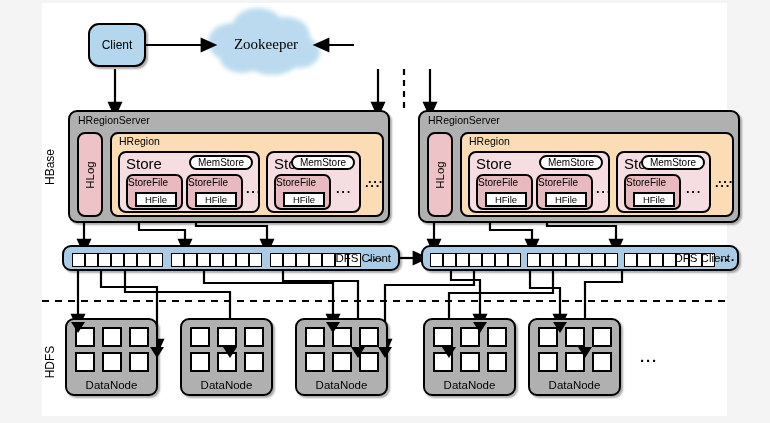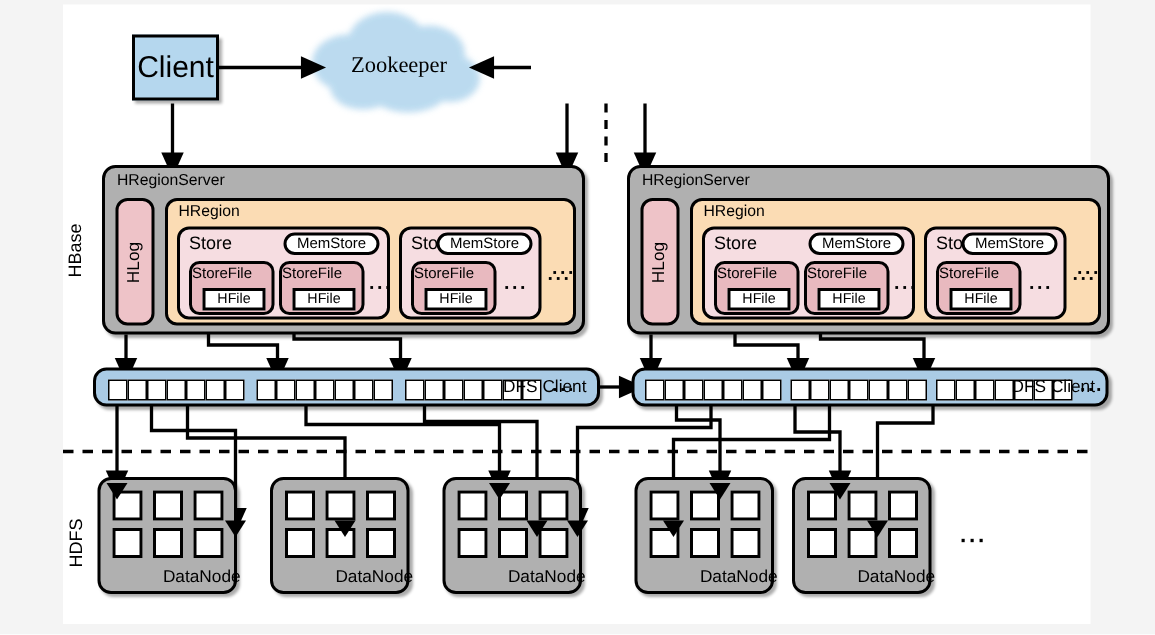--- a/index.html
+++ b/index.html
@@ -35,22 +35,22 @@
     align-items: center;
     justify-content: center;
     font-family: "Liberation Sans", sans-serif;
     color: #000;
     box-shadow: 2px 2px 2px rgba(0,0,0,0.33);
   }
 
   
   .client-box {
     background: #b5d7ee;
-    font-size: 20px;
-    border-radius: 0;
+    font-size: 12px;
+    border-radius: 11px;
   }
   
   .hmaster-box {
     background: #b6dfc6;
     font-size: 15px;
     border-radius: 9px;
   }
 
   
   .cloud-wrap { position: absolute; }
@@ -117,21 +117,21 @@
     position: absolute;
     background: #f6dde1;
     border: 2px solid #000;
     border-radius: 8px;
     box-sizing: border-box;
   }
   .store-title {
     position: absolute;
     left: 6px;
     top: 2px;
-    font-size: 12px;
+    font-size: 15px;
   }
 
   
   .memstore {
     position: absolute;
     background: #ffffff;
     border: 2px solid #000;
     border-radius: 11px;
     box-sizing: border-box;
     display: flex;
@@ -212,21 +212,20 @@
     border-radius: 9px;
     box-sizing: border-box;
     box-shadow: 2px 2px 2px rgba(0,0,0,0.33);
   }
   .dn-label {
     position: absolute;
     width: 100%;
     text-align: center;
     bottom: 3px;
     font-size: 11.5px;
-    padding-left: 23px;
   }
   .dn-cell {
     position: absolute;
     background: #ffffff;
     border: 2px solid #000;
     box-sizing: border-box;
     width: 20px;
     height: 20px;
   }
 

